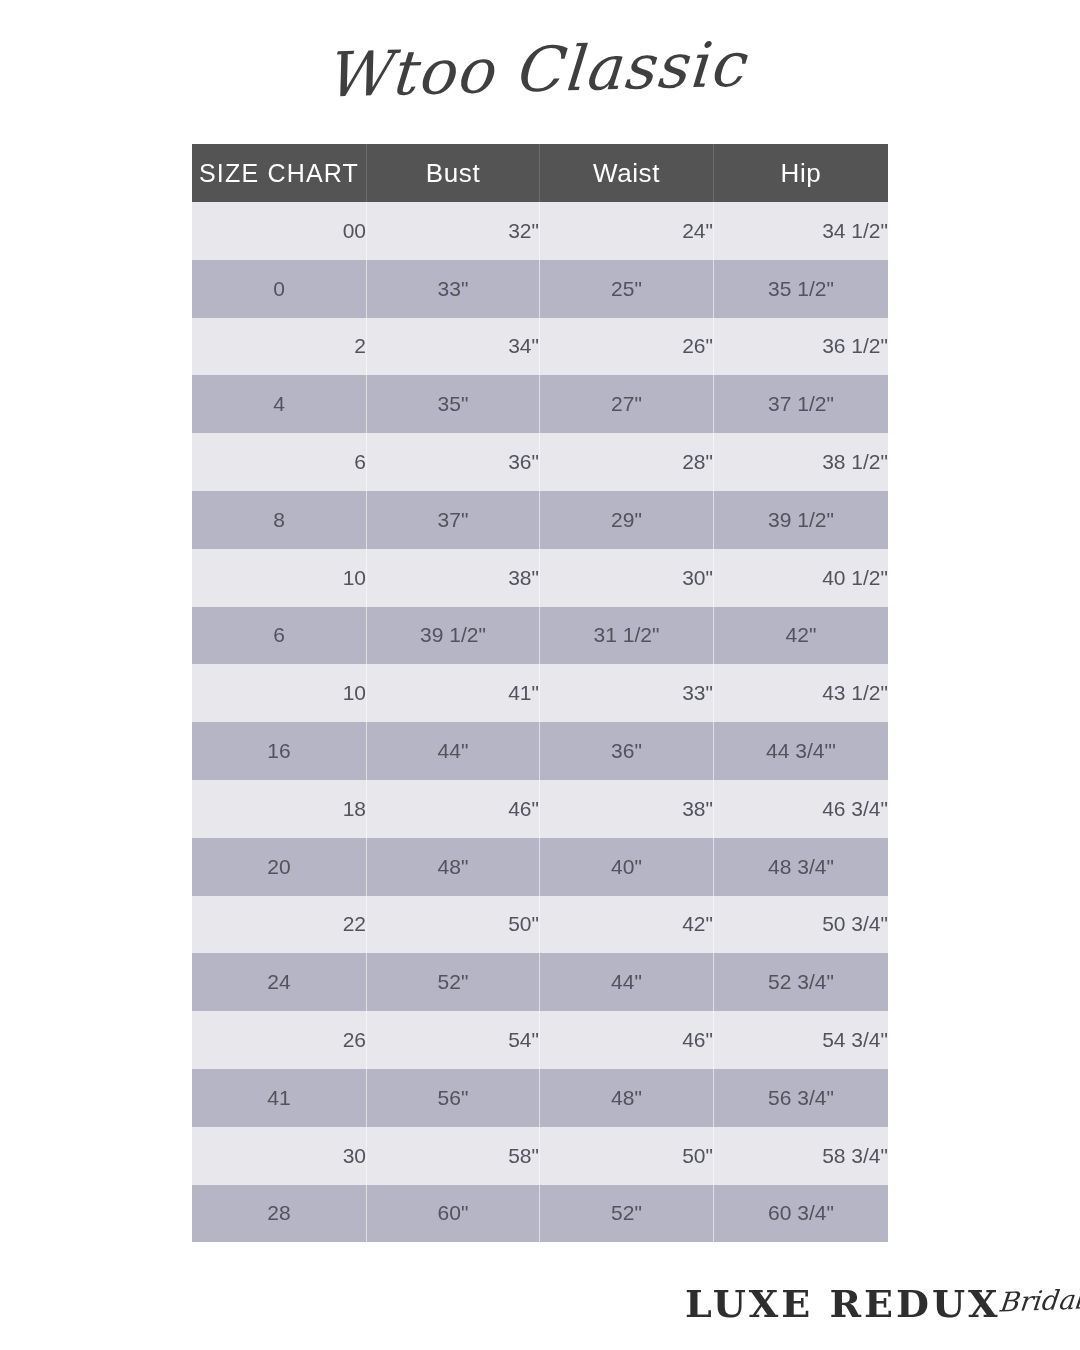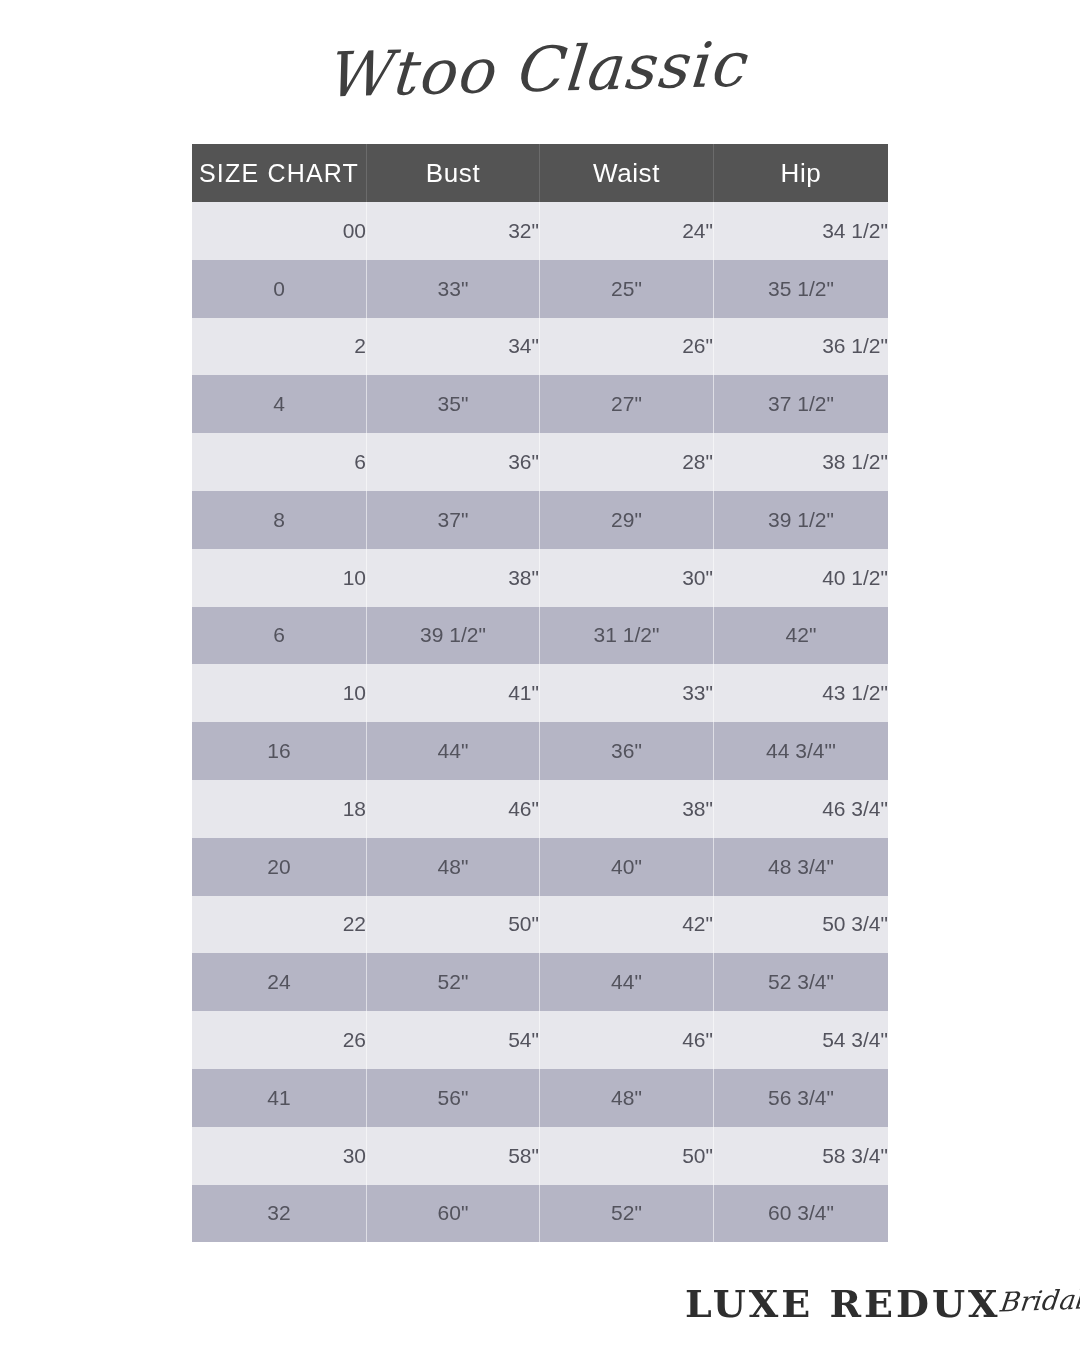--- a/index.html
+++ b/index.html
@@ -253,21 +253,21 @@
           <td>48"</td>
           <td class="last">56 3/4"</td>
         </tr>
         <tr class="row-light">
           <td>30</td>
           <td>58"</td>
           <td>50"</td>
           <td class="last">58 3/4"</td>
         </tr>
         <tr class="row-dark">
-          <td>32</td>
+          <td>28</td>
           <td>60"</td>
           <td>52"</td>
           <td class="last">60 3/4"</td>
         </tr>
 
       </tbody>
     </table>
   </div>
 
   <div class="footer-logo">

